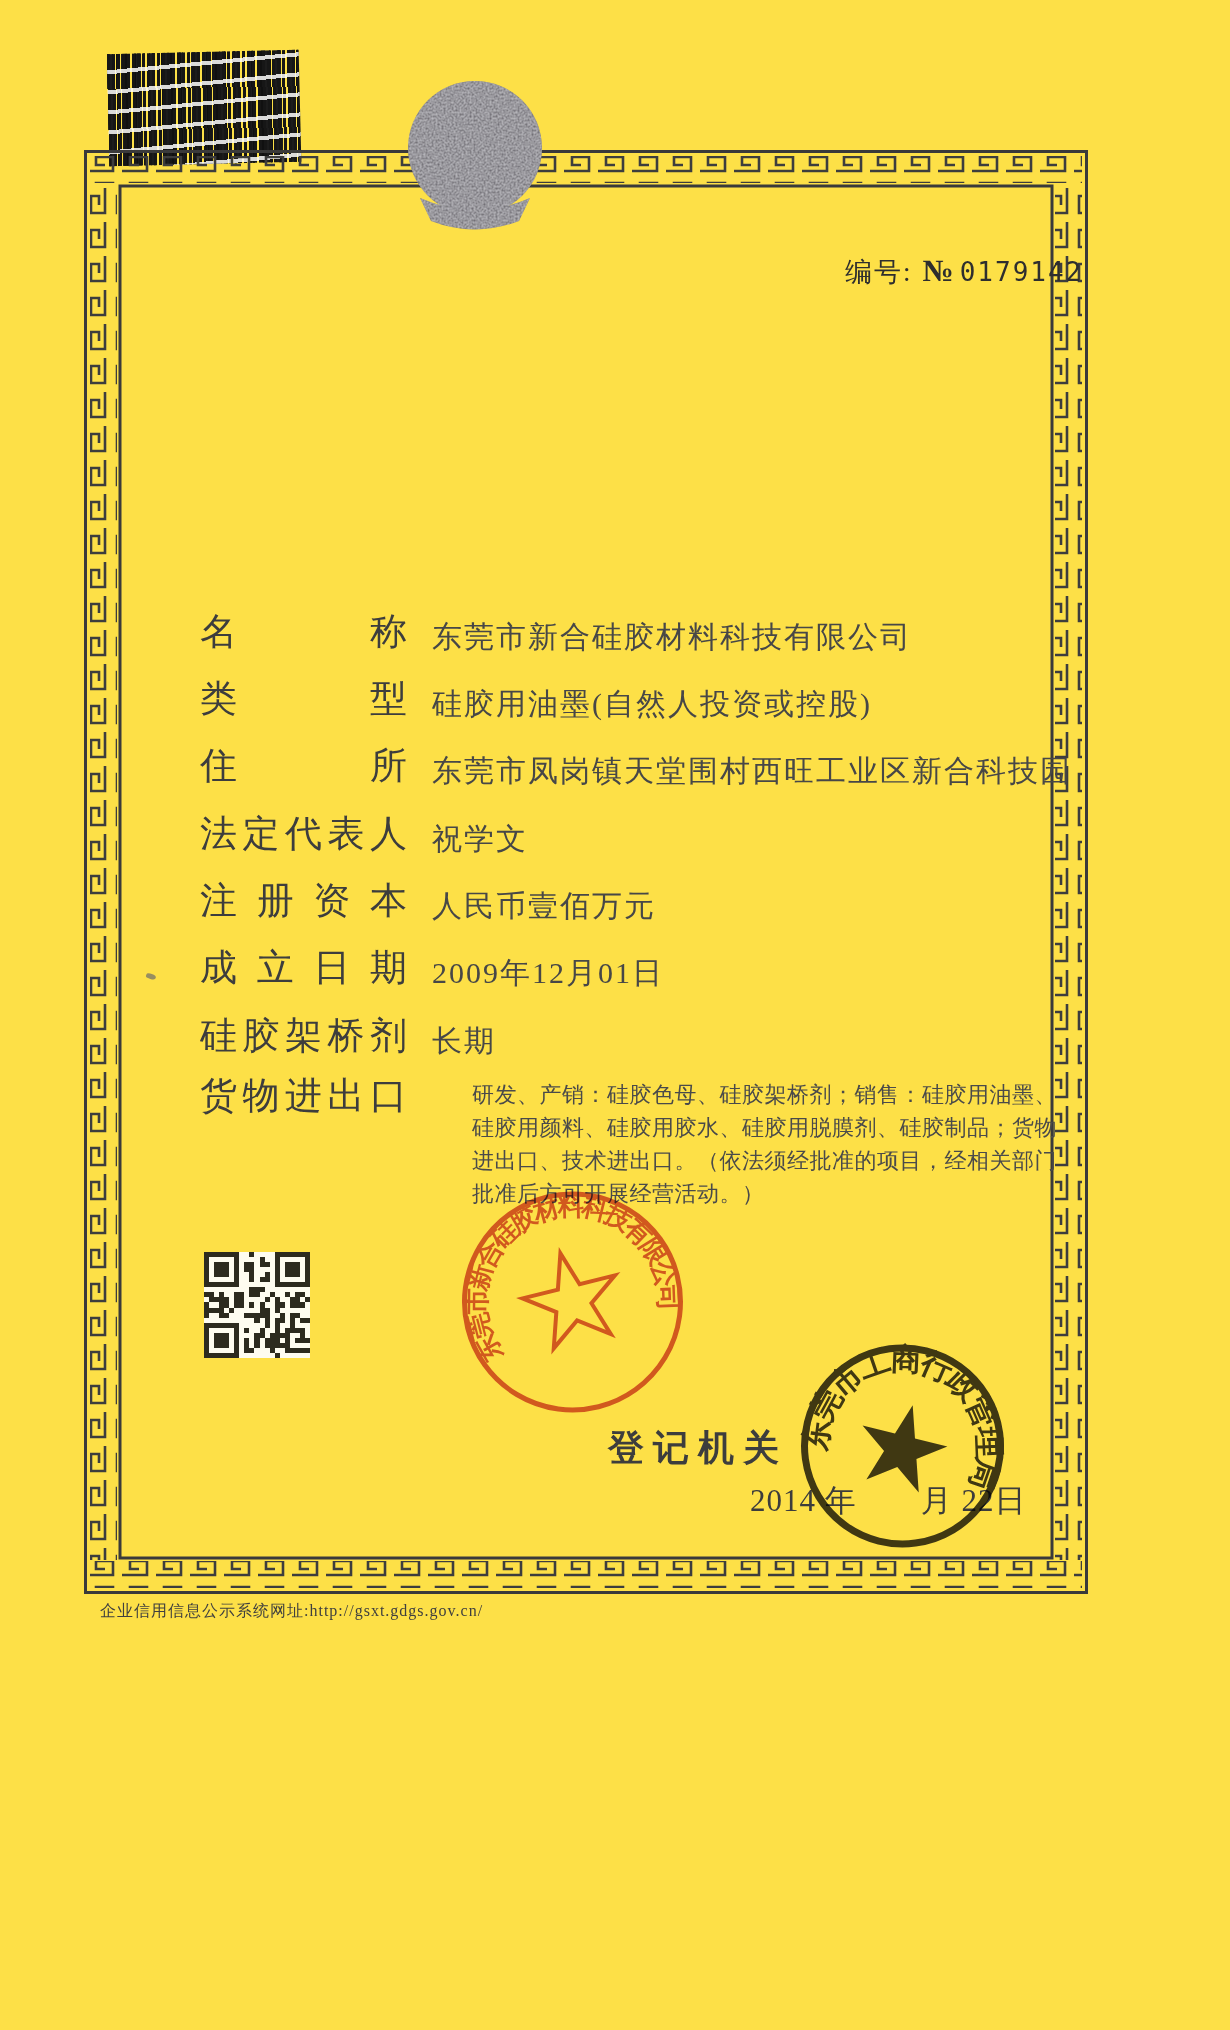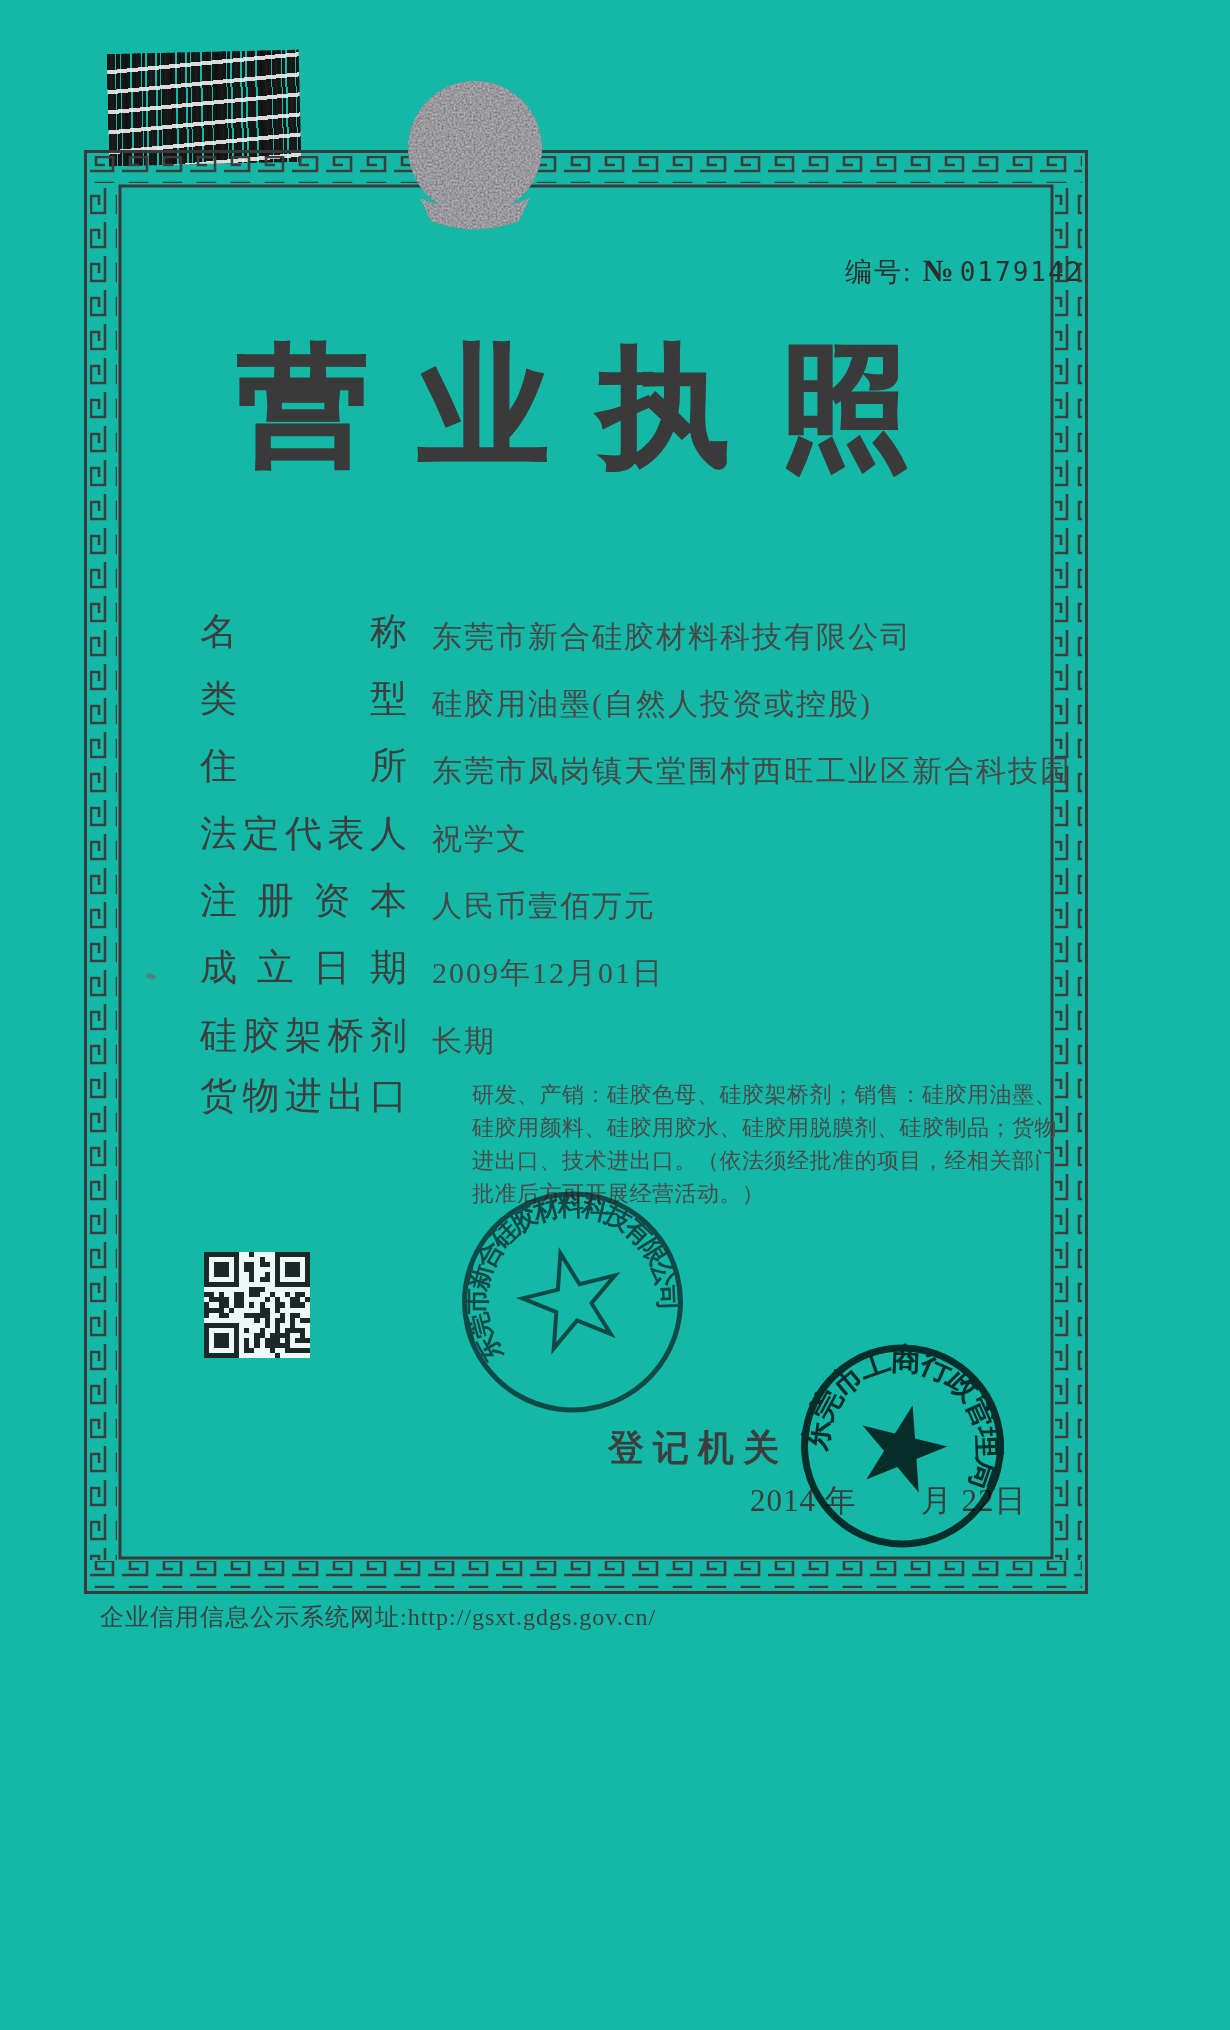--- a/index.html
+++ b/index.html
@@ -1,18 +1,18 @@
 <!DOCTYPE html>
 <html><head>
 <meta charset="utf-8">
 <style>
   html,body{margin:0;padding:0;background:#f4f3f1;}
   .page{
     position:relative;width:1230px;height:2030px;margin:0 auto;
-    background:#14b8a6;overflow:hidden;
+    background:#fde047;overflow:hidden;
     font-family:"Liberation Serif","DejaVu Serif",serif;color:#333;
   }
 
   
   .barcode{
     position:absolute;left:108px;top:52px;width:192px;height:112px;
     transform:rotate(-1.4deg);
     background:
       repeating-linear-gradient(90deg,#161616 0 3px,transparent 3px 5px),
       repeating-linear-gradient(90deg,#101010 0 2px,transparent 2px 9px),
@@ -70,21 +70,21 @@
 
   
   .company-seal{position:absolute;left:452px;top:1180px;width:240px;height:240px;z-index:6;transform:rotate(-14deg);mix-blend-mode:multiply;opacity:.85;}
   .registrar-seal{position:absolute;left:793px;top:1334px;width:220px;height:220px;z-index:6;transform:rotate(14deg);mix-blend-mode:multiply;opacity:.9;}
 
   
   .registrar{position:absolute;left:608px;top:1424px;z-index:4;font-size:36px;font-weight:600;color:#3d3d3d;white-space:nowrap;}
   .issue-date{position:absolute;left:750px;top:1480px;z-index:5;font-size:31px;color:#3c3c3c;white-space:pre;letter-spacing:1px;}
 
   
-  .footer-left{position:absolute;left:100px;top:1601px;z-index:4;font-size:24px;color:#3f3f3f;letter-spacing:1px;white-space:nowrap;}
+  .footer-left{position:absolute;left:100px;top:1601px;z-index:4;font-size:16px;color:#3f3f3f;letter-spacing:1px;white-space:nowrap;}
   .footer-right{position:absolute;left:708px;top:1601px;z-index:4;font-size:22px;color:#383838;letter-spacing:1px;white-space:nowrap;}
 
   
   .speck{position:absolute;left:146px;top:974px;width:10px;height:5px;background:#6b6b6b;border-radius:40% 60% 60% 40%;transform:rotate(18deg);opacity:.7;z-index:4;}
 </style>
 </head>
 <body>
 
 <div class="page">
 
@@ -126,21 +126,20 @@
       <rect x="6" y="1411" width="992" height="27" fill="url(#mh)"></rect>
       <rect x="6" y="34" width="27" height="1376" fill="url(#mv)"></rect>
       <rect x="971" y="34" width="27" height="1376" fill="url(#mv)"></rect>
     </svg>
   </div>
 
   <div class="serial">
     <span>编号:</span><span class="no-sign">№</span><span class="digits">0179142</span>
   </div>
 
-  <div class="title">营业执照</div>
 
 
   <div class="frow" style="top:612px">
     <div class="flabel">名称</div>
     <div class="fvalue">东莞市新合硅胶材料科技有限公司</div>
   </div>
   <div class="frow" style="top:679px">
     <div class="flabel">类型</div>
     <div class="fvalue">硅胶用油墨(自然人投资或控股)</div>
   </div>

